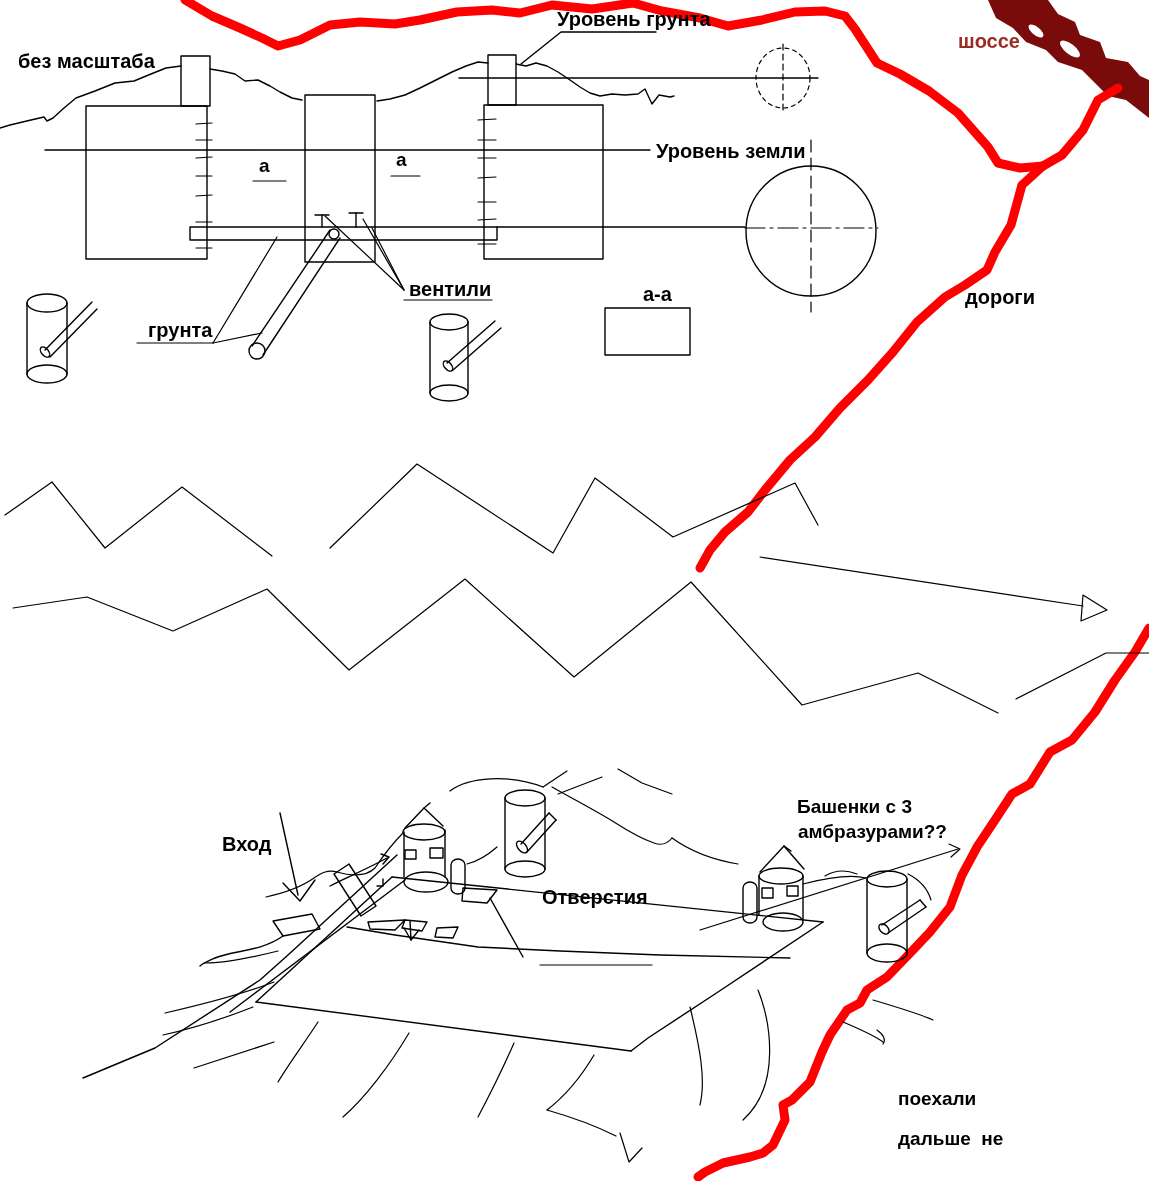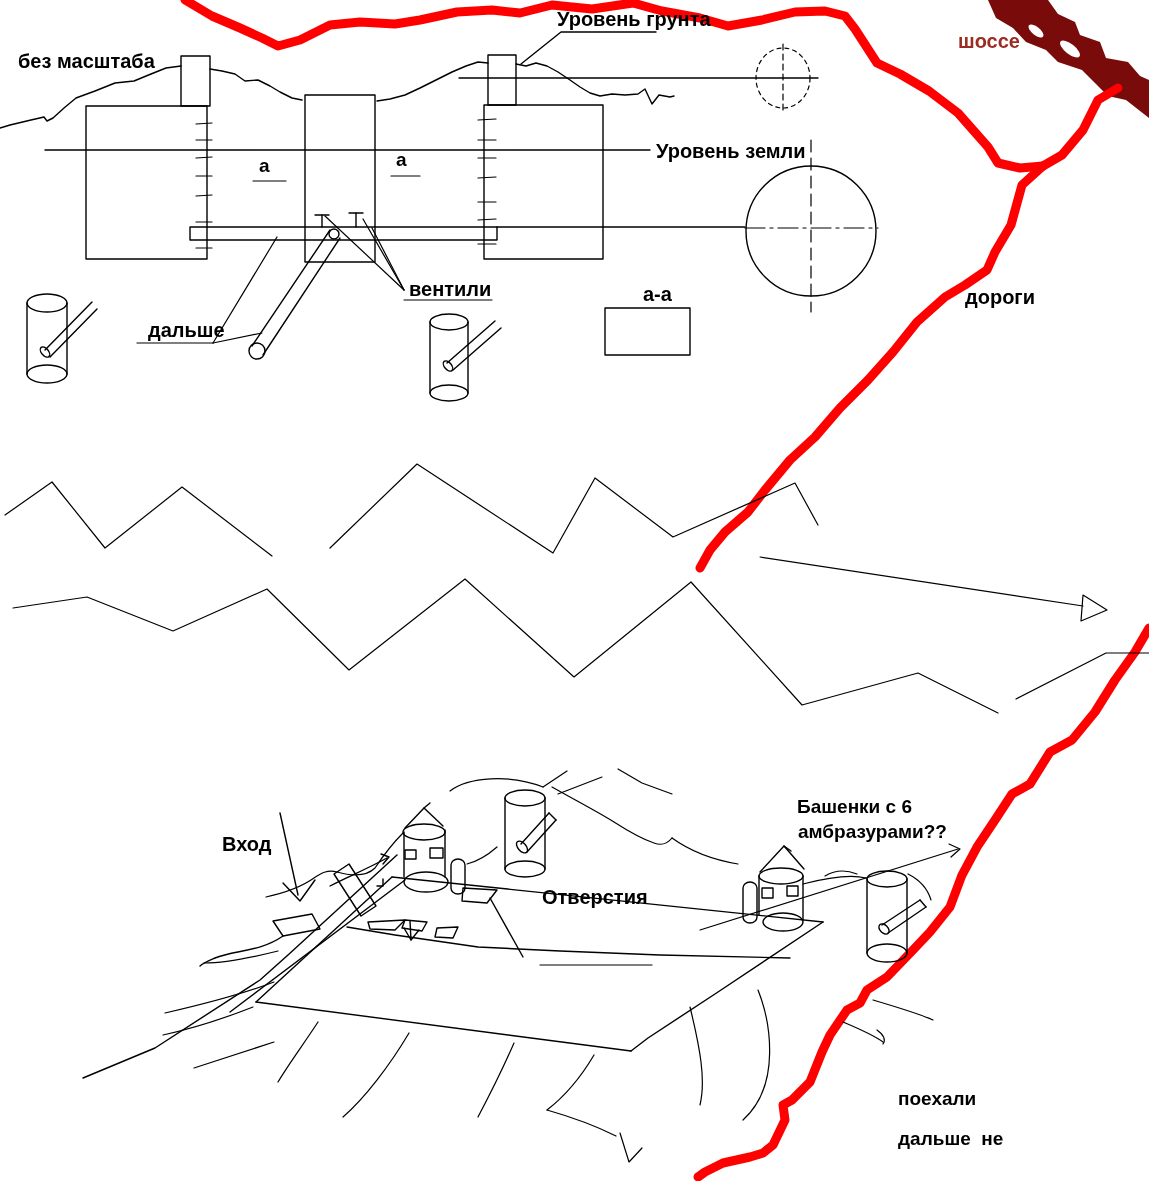--- a/index.html
+++ b/index.html
@@ -275,25 +275,25 @@
       <path d="M843,1022 C862,1030 875,1036 883,1042"></path>
       <path d="M877,1030 C884,1035 886,1040 883,1044"></path>
     </g>
   </g>
 </svg>
 
   <div class="label" style="left:18px;top:50px">без масштаба</div>
   <div class="label" style="left:557px;top:8px">Уровень грунта</div>
   <div class="label" style="left:656px;top:140px">Уровень земли</div>
   <div class="label" style="left:409px;top:278px">вентили</div>
-  <div class="label" style="left:148px;top:319px">дальше</div>
+  <div class="label" style="left:148px;top:319px">грунта</div>
   <div class="label small" style="left:259px;top:155px">а</div>
   <div class="label small" style="left:396px;top:149px">а</div>
   <div class="label" style="left:643px;top:283px">а-а</div>
   <div class="label highway-text" style="left:958px;top:30px">шоссе</div>
   <div class="label" style="left:965px;top:286px">дороги</div>
   <div class="label" style="left:222px;top:833px">Вход</div>
-  <div class="label small" style="left:797px;top:796px">Башенки с 6</div>
+  <div class="label small" style="left:797px;top:796px">Башенки с 3</div>
   <div class="label small" style="left:798px;top:821px">амбразурами??</div>
   <div class="label" style="left:542px;top:886px">Отверстия</div>
   <div class="label small" style="left:898px;top:1128px">дальше  не</div>
   <div class="label small" style="left:898px;top:1088px">поехали</div>
 </div>
 
 </body></html>

